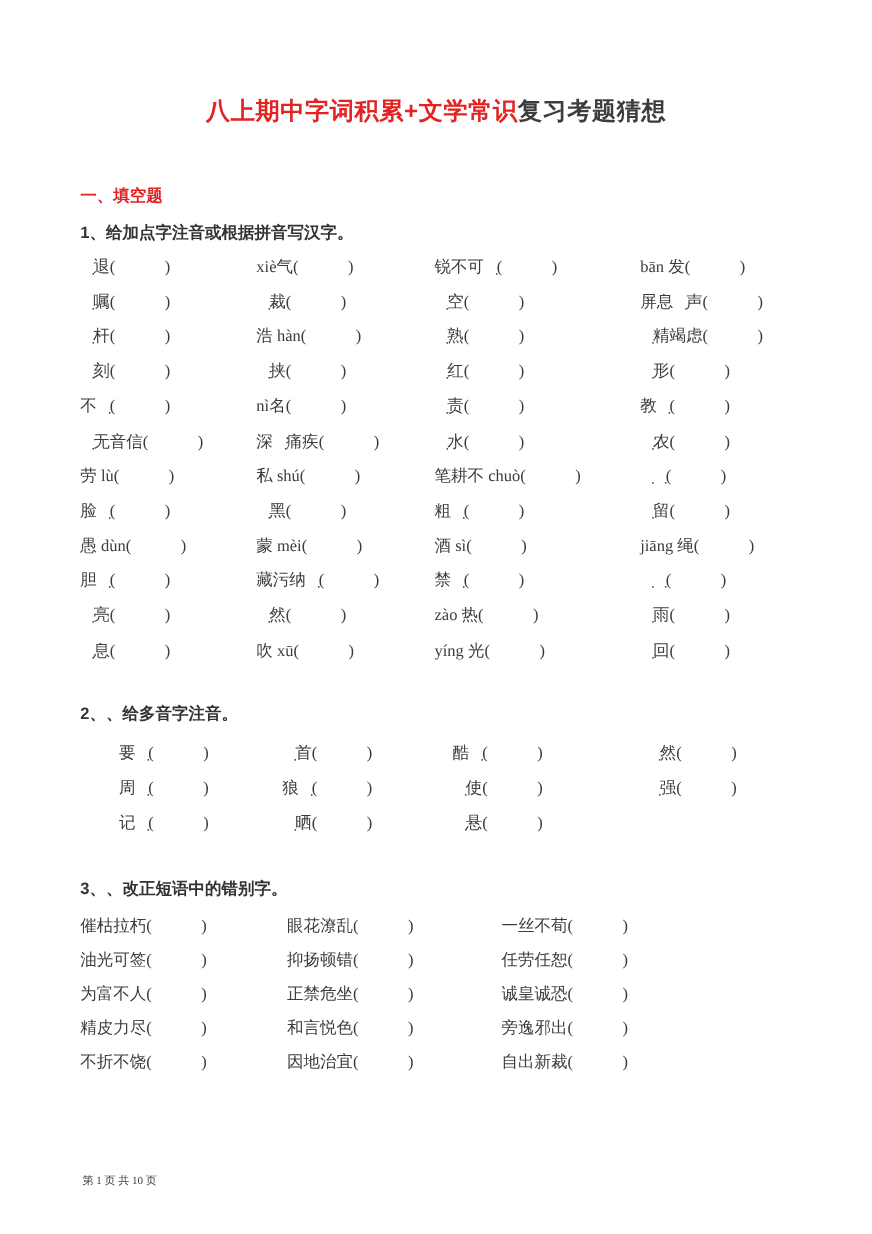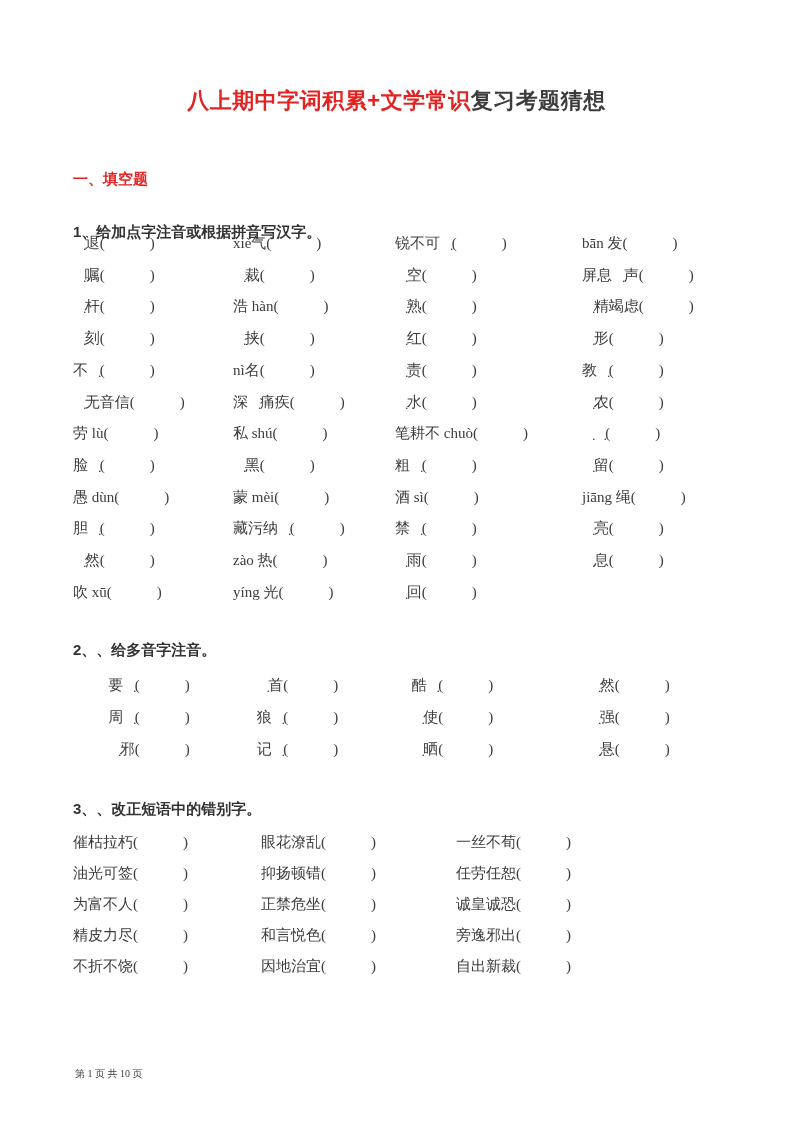--- a/index.html
+++ b/index.html
@@ -22,21 +22,21 @@
   .sec-heading{
     position:absolute;left:73px;top:168px;margin:0;
     font-family:"Liberation Sans","DejaVu Sans",sans-serif;
     font-weight:bold;font-size:15px;line-height:22px;color:#e32222;
   }
   .q-label{
     position:absolute;left:73px;margin:0;
     font-family:"Liberation Sans","DejaVu Sans",sans-serif;
     font-weight:bold;font-size:15px;line-height:20px;color:#333333;
   }
-  .q1-label{top:202px;margin-top:20px;}
+  .q1-label{top:202px;}
   .q2-label{top:640px;}
   .q3-label{top:799px;}
   .grid{
     position:absolute;left:73px;display:grid;
     font-size:15px;color:#3c3c3c;
   }
   .grid1{top:228px;width:668px;grid-template-columns:160px 162px 187px 1fr;line-height:31.7px;}
   .grid2{top:669px;width:650px;grid-template-columns:152px 145px 165px 1fr;line-height:32px;text-align:center;}
   .grid3{top:827px;width:630px;grid-template-columns:188px 195px 1fr;line-height:31px;}
   .word{white-space:pre;}
@@ -89,20 +89,21 @@
     <span class="word">黝̣黑(　　　)</span>
     <span class="word">粗糙̣(　　　)</span>
     <span class="word">滞̣留(　　　)</span>
     <span class="word">愚 dùn(　　　)</span>
     <span class="word">蒙 mèi(　　　)</span>
     <span class="word">酒 sì(　　　)</span>
     <span class="word">jiāng 绳(　　　)</span>
     <span class="word">胆怯̣(　　　)</span>
     <span class="word">藏污纳垢̣(　　　)</span>
     <span class="word">禁锢̣(　　　)</span>
+    <span class="word">侏̣儒̣(　　　)</span>
     <span class="word">锃̣亮(　　　)</span>
     <span class="word">盎̣然(　　　)</span>
     <span class="word">zào 热(　　　)</span>
     <span class="word">骤̣雨(　　　)</span>
     <span class="word">窒̣息(　　　)</span>
     <span class="word">吹 xū(　　　)</span>
     <span class="word">yíng 光(　　　)</span>
     <span class="word">迂̣回(　　　)</span>
   </div>
 
@@ -110,21 +111,20 @@
 
   <div class="grid grid2">
     <span class="word">要塞̣(　　　)</span>
     <span class="word">翘̣首(　　　)</span>
     <span class="word">酷似̣(　　　)</span>
     <span class="word">悄̣然(　　　)</span>
     <span class="word">周济̣(　　　)</span>
     <span class="word">狼藉̣(　　　)</span>
     <span class="word">差̣使(　　　)</span>
     <span class="word">倔̣强(　　　)</span>
-    <span class="word">辟̣邪(　　　)</span>
     <span class="word">记载̣(　　　)</span>
     <span class="word">暴̣晒(　　　)</span>
     <span class="word">倒̣悬(　　　)</span>
   </div>
 
   <h3 class="q-label q3-label">3、、改正短语中的错别字。</h3>
 
   <div class="grid grid3">
     <span class="word">催枯拉朽(　　　)</span>
     <span class="word">眼花潦乱(　　　)</span>

